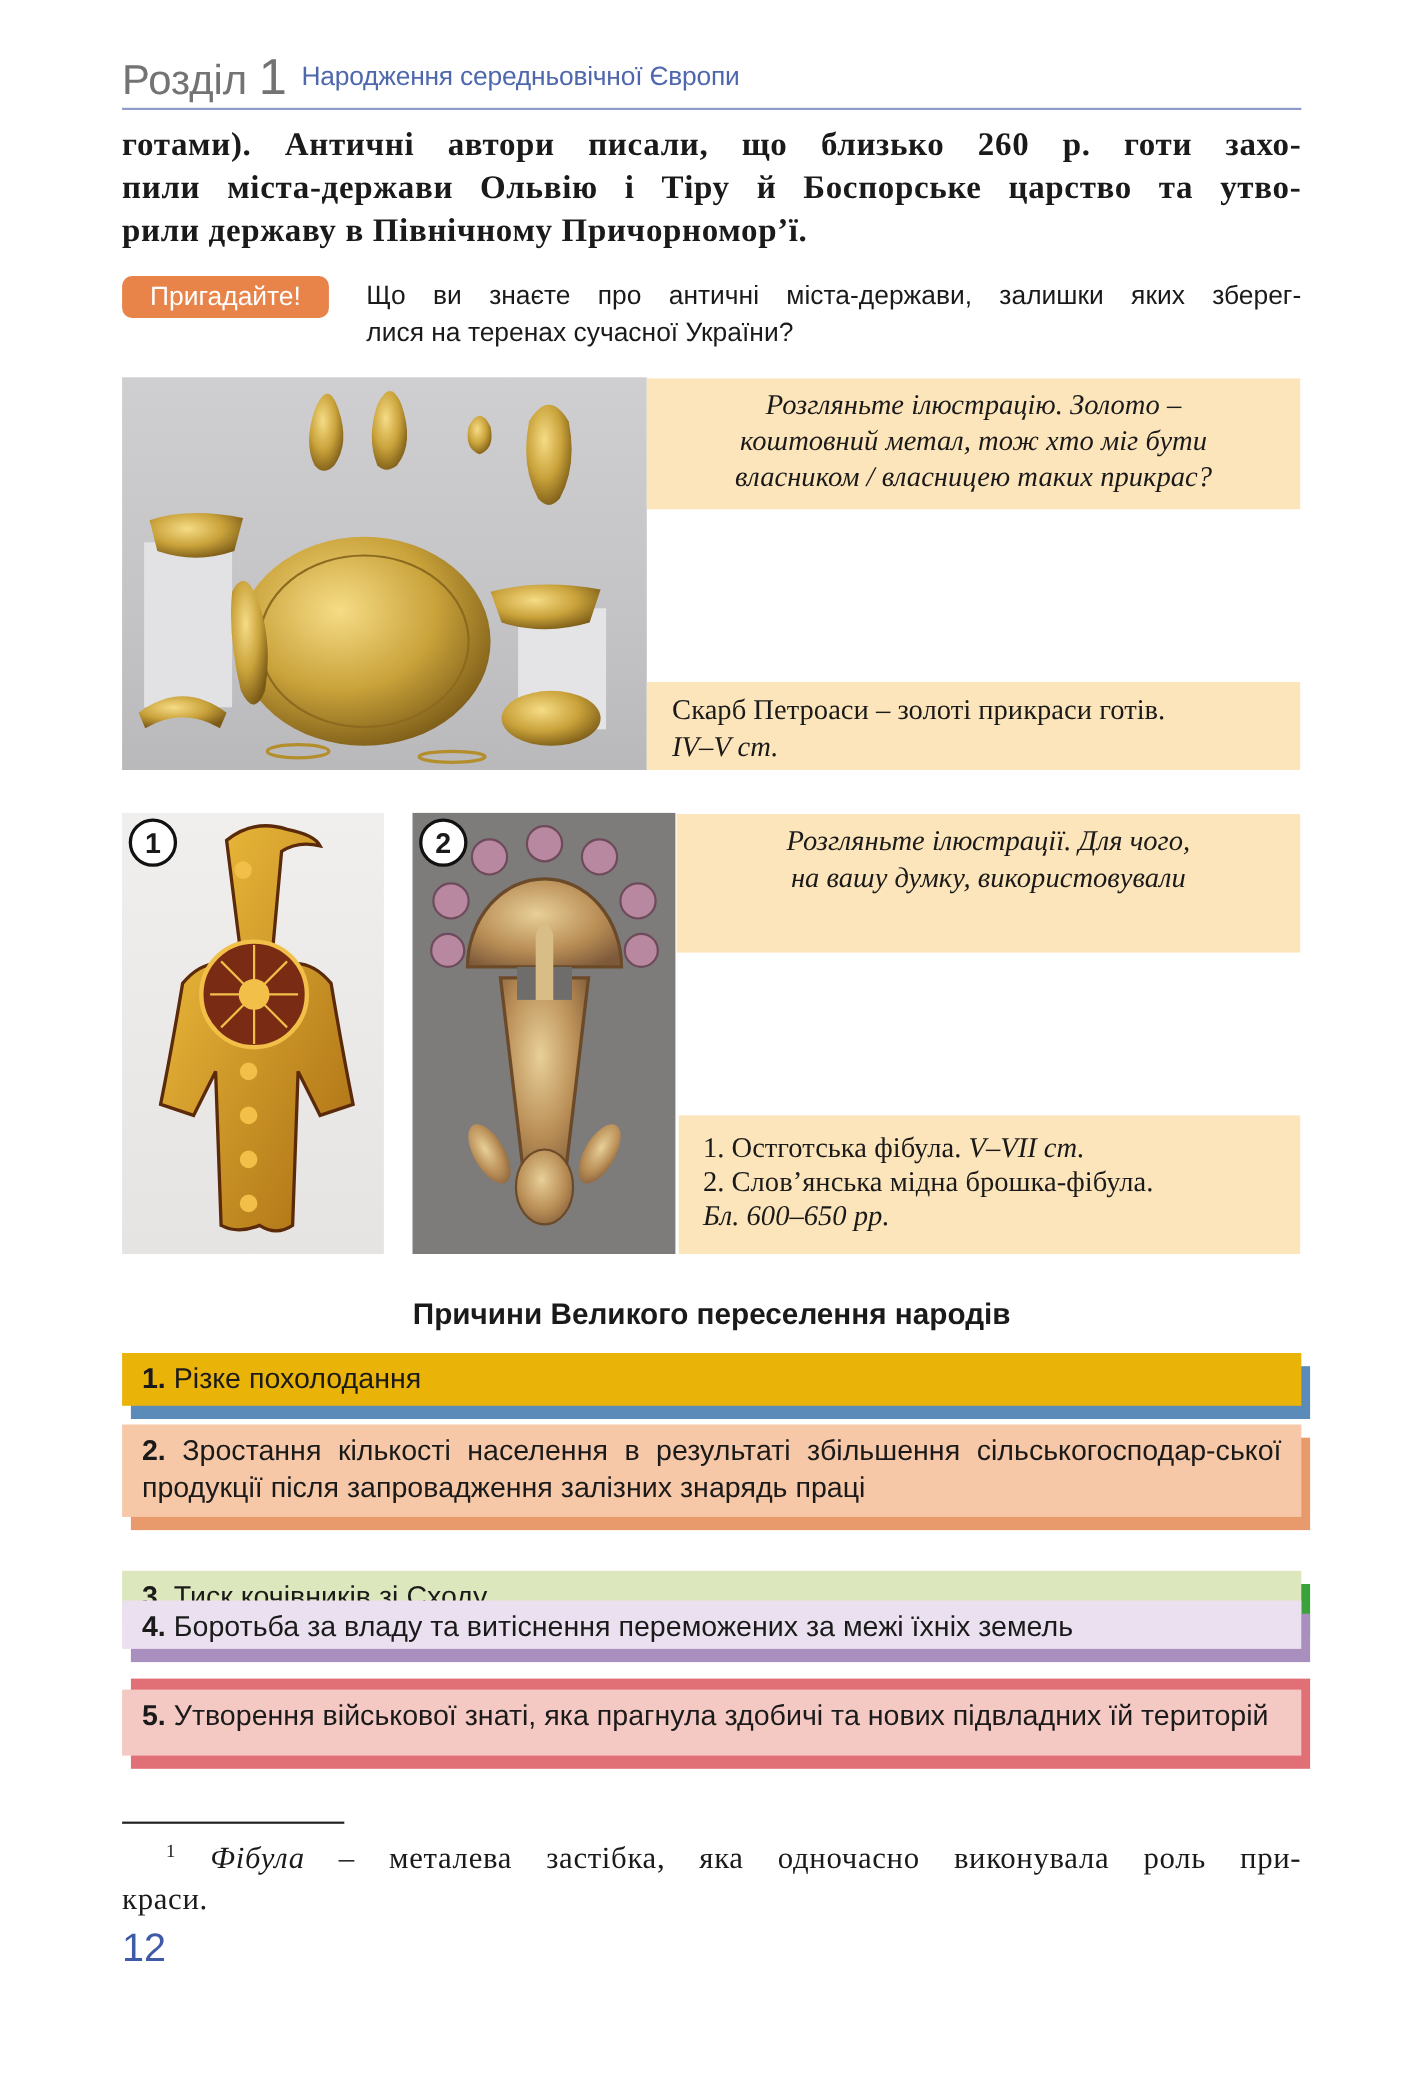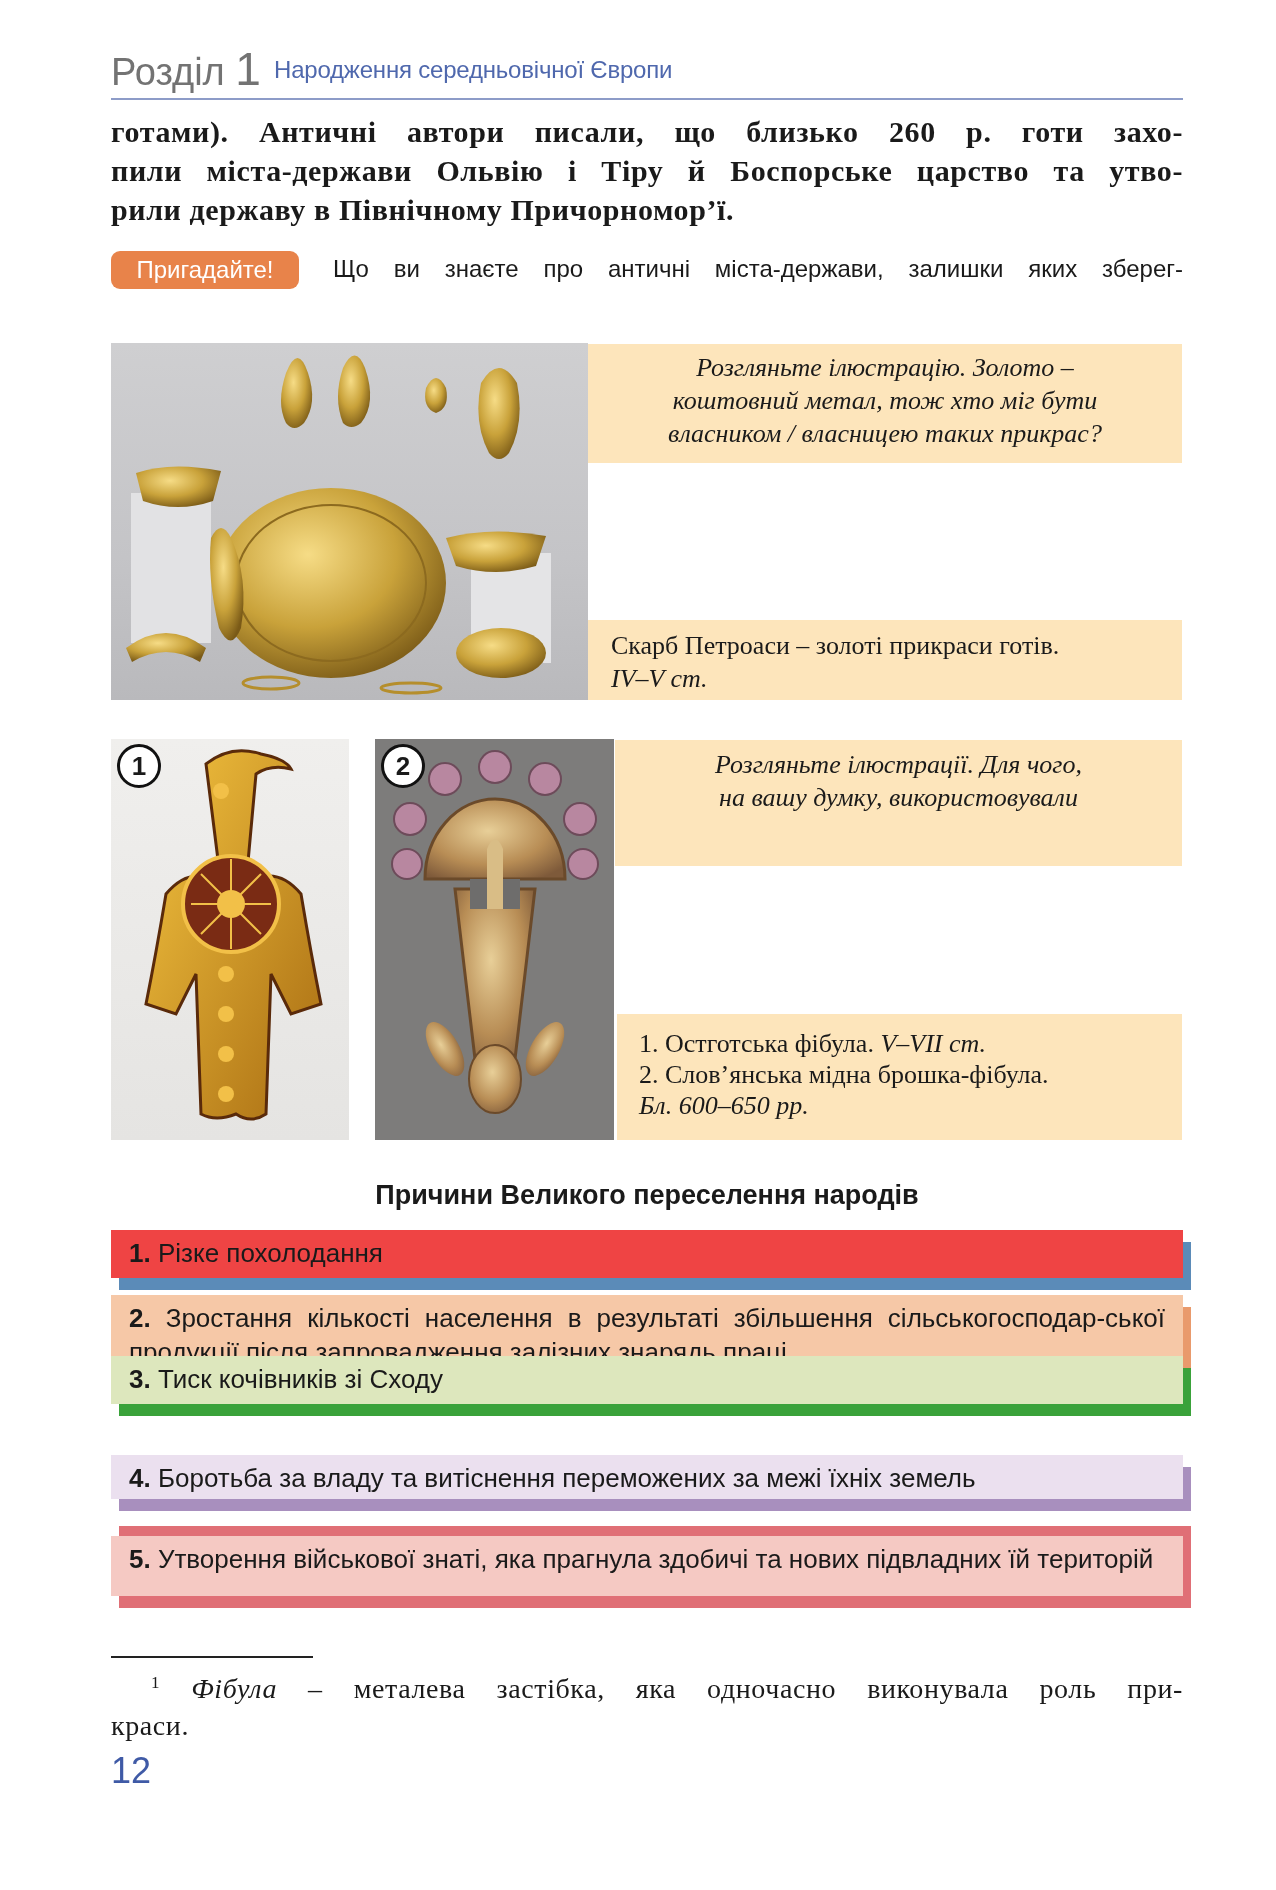--- a/index.html
+++ b/index.html
@@ -44,20 +44,21 @@
 
 <div id="body-text" class="abs">
   <div>готами). Античні автори писали, що близько 260 р. готи захо-</div>
   <div>пили міста-держави Ольвію і Тіру й Боспорське царство та утво-</div>
   <div class="last">рили державу в Північному Причорномор’ї.</div>
 </div>
 
 <div id="remember-badge" class="abs">Пригадайте!</div>
 <div id="remember-text" class="abs">
   <div>Що ви знаєте про античні міста-держави, залишки яких зберег-</div>
+  <div class="last">лися на теренах сучасної України?</div>
 </div>
 
 <div class="abs photo" style="left:111px; top:343px; width:477px; height:357px; background:linear-gradient(180deg,#cfcfd1 0%,#c4c4c7 60%,#b9b9bc 100%);">
   <svg width="477" height="357" viewBox="0 0 477 357">
     <defs>
       <radialGradient id="gold" cx="40%" cy="35%" r="70%">
         <stop offset="0%" stop-color="#f6dc86"></stop>
         <stop offset="55%" stop-color="#c9a23a"></stop>
         <stop offset="100%" stop-color="#7a5a17"></stop>
       </radialGradient>
@@ -147,27 +148,27 @@
   <div><span>1. Остготська фібула.</span> <i>V–VII ст.</i></div>
   <div>2. Слов’янська мідна брошка-фібула.</div>
   <div style="font-style:italic;">Бл. 600–650 рр.</div>
 </div>
 
 <div id="list-title" class="abs">Причини Великого переселення народів</div>
 
 <div id="causes-container">
     <div class="cause" style="top: 1230px; height: 48px;">
       <div class="shadow" style="background: rgb(91, 139, 184);"></div>
-      <div class="box" style="background: #ef4444;"><b>1.</b> <span>Різке похолодання</span></div>
+      <div class="box" style="background: #eab308;"><b>1.</b> <span>Різке похолодання</span></div>
     </div>
     <div class="cause" style="top: 1295px; height: 84px;">
       <div class="shadow" style="background: rgb(233, 154, 108);"></div>
       <div class="box" style="background: rgb(246, 200, 167);"><b>2.</b> <span>Зростання кількості населення в результаті збільшення сільськогосподар-ської продукції після запровадження залізних знарядь праці</span></div>
     </div>
-    <div class="cause" style="top: 1356px; height: 48px;">
+    <div class="cause" style="top: 1428px; height: 48px;">
       <div class="shadow" style="background: rgb(58, 162, 58);"></div>
       <div class="box" style="background: rgb(221, 231, 189);"><b>3.</b> <span>Тиск кочівників зі Сходу</span></div>
     </div>
     <div class="cause" style="top: 1455px; height: 44px;">
       <div class="shadow" style="background: rgb(168, 143, 190);"></div>
       <div class="box" style="background: rgb(235, 224, 239);"><b>4.</b> <span>Боротьба за владу та витіснення переможених за межі їхніх земель</span></div>
     </div>
     <div class="cause" style="top: 1514px; height: 82px;">
       <div class="shadow" style="background: rgb(224, 111, 118);"></div>
       <div class="box" style="background: rgb(245, 201, 195); margin-top: 22px;"><b>5.</b> <span>Утворення військової знаті, яка прагнула здобичі та нових підвладних їй територій</span></div>

